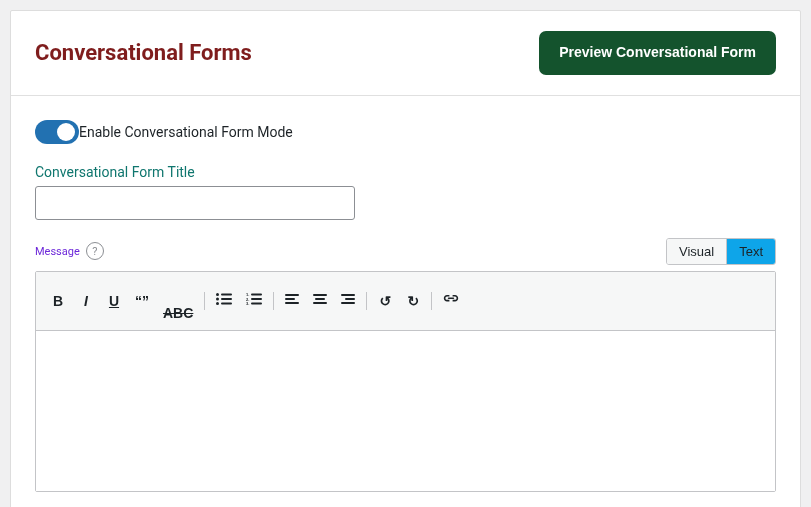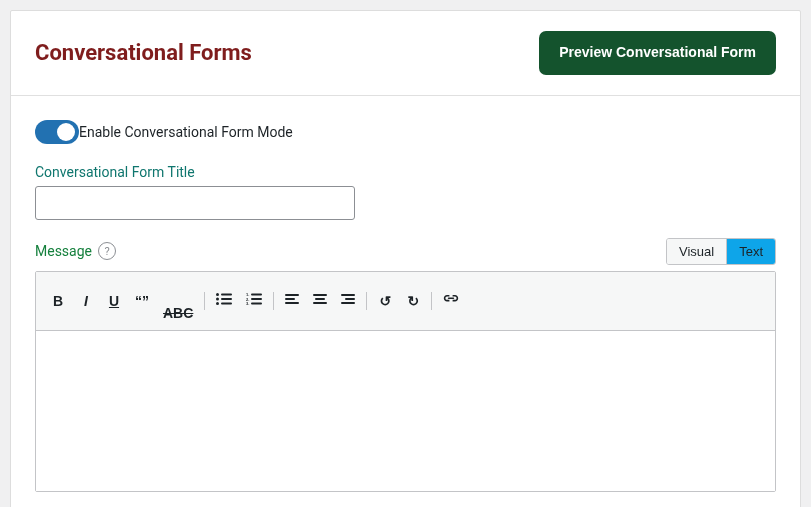--- a/index.html
+++ b/index.html
@@ -135,22 +135,22 @@
       margin-bottom: 6px;
     }
 
     .message-label-row {
       display: flex;
       align-items: center;
       gap: 6px;
     }
 
     .message-label {
-      font-size: 14px;
-      color: #15803d;
+      font-size: 11px;
+      color: #6d28d9;
     }
 
     .help-icon {
       display: inline-flex;
       align-items: center;
       justify-content: center;
       width: 18px;
       height: 18px;
       border-radius: 50%;
       border: 1px solid #8c8f94;

